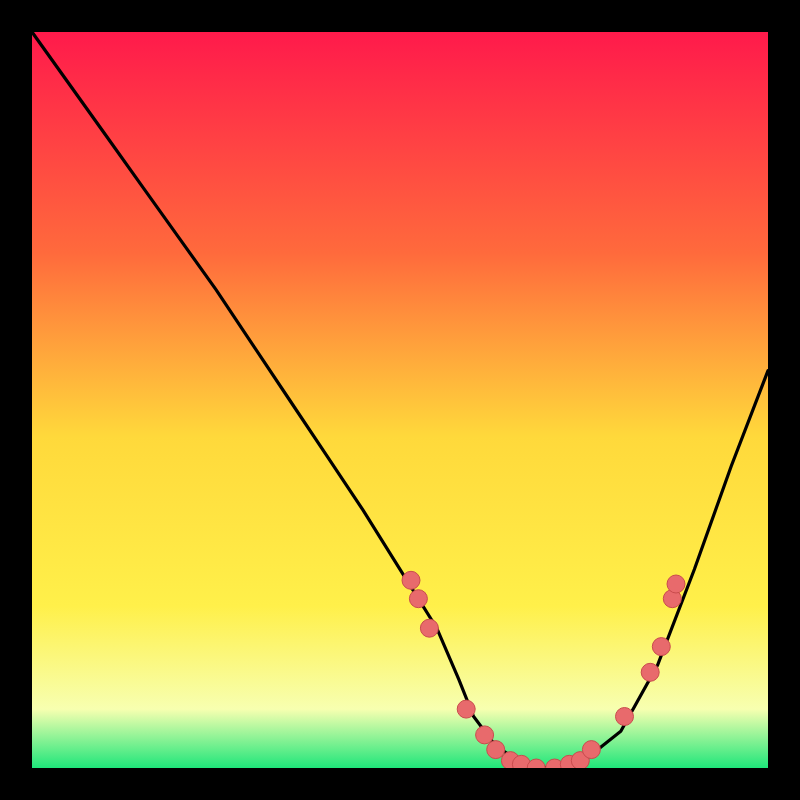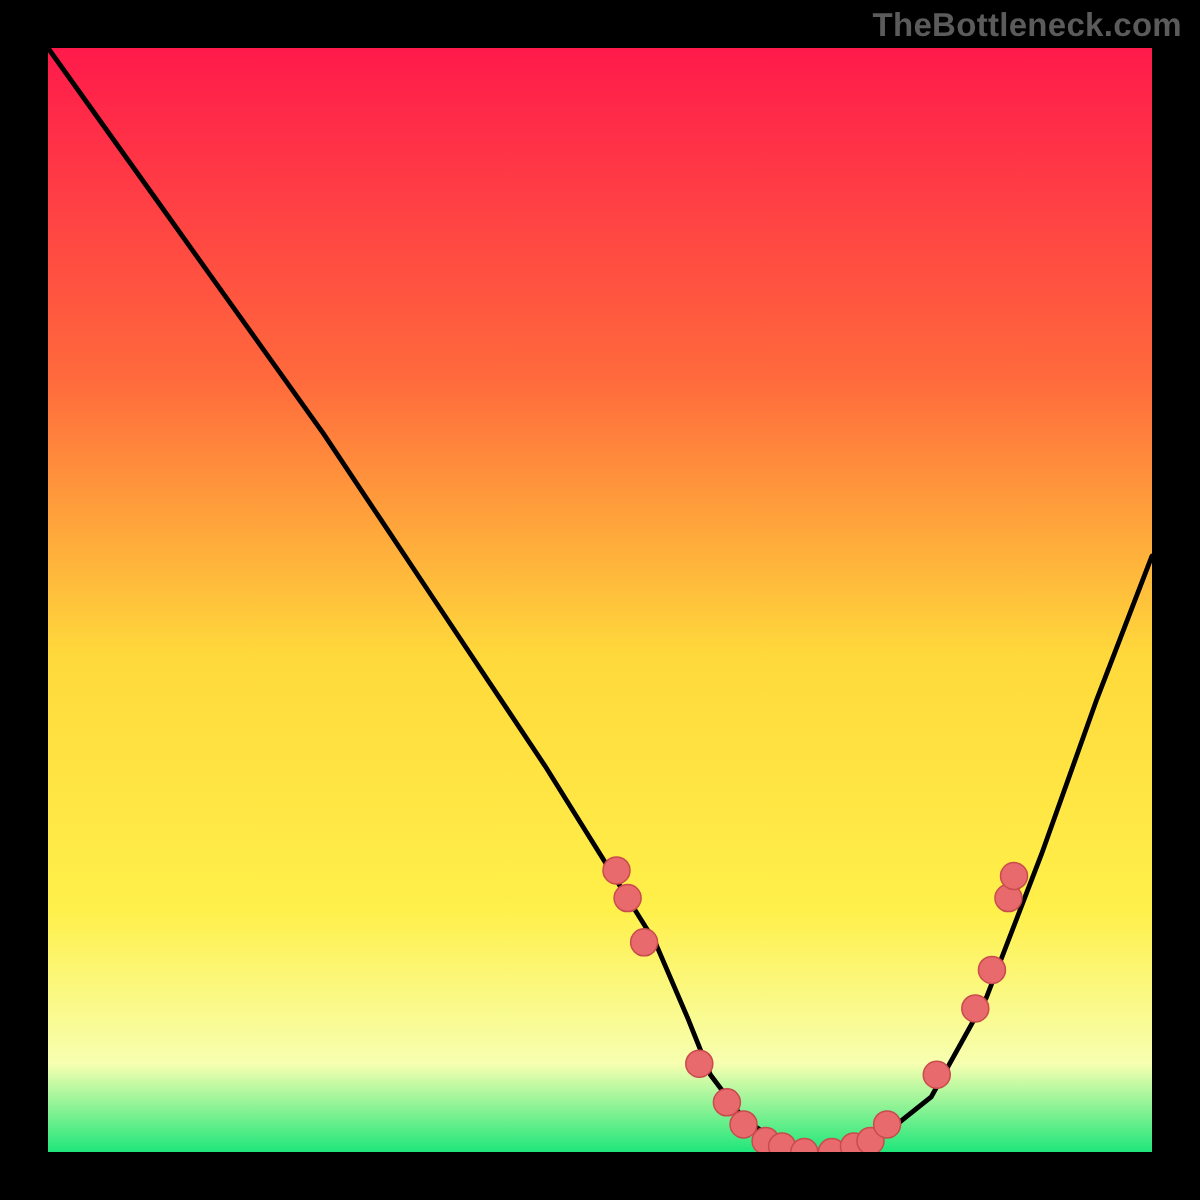--- a/index.html
+++ b/index.html
@@ -28,21 +28,20 @@
     user-select: none;
   }
   svg {
     display: block;
   }
 </style>
 </head>
 <body>
 
 <div class="frame">
-  <div class="watermark">TheBottleneck.com</div>
   <svg id="chart-svg" width="800" height="800" viewBox="0 0 800 800">
     <defs>
       <linearGradient id="bg-grad" x1="0" y1="0" x2="0" y2="1">
         <stop id="g0" offset="0%" stop-color="#ff1a4b"></stop>
         <stop id="g1" offset="30%" stop-color="#ff6a3c"></stop>
         <stop id="g2" offset="55%" stop-color="#ffd93b"></stop>
         <stop id="g3" offset="78%" stop-color="#fff04a"></stop>
         <stop id="g4" offset="92%" stop-color="#f7ffb0"></stop>
         <stop id="g5" offset="100%" stop-color="#1fe67a"></stop>
       </linearGradient>

